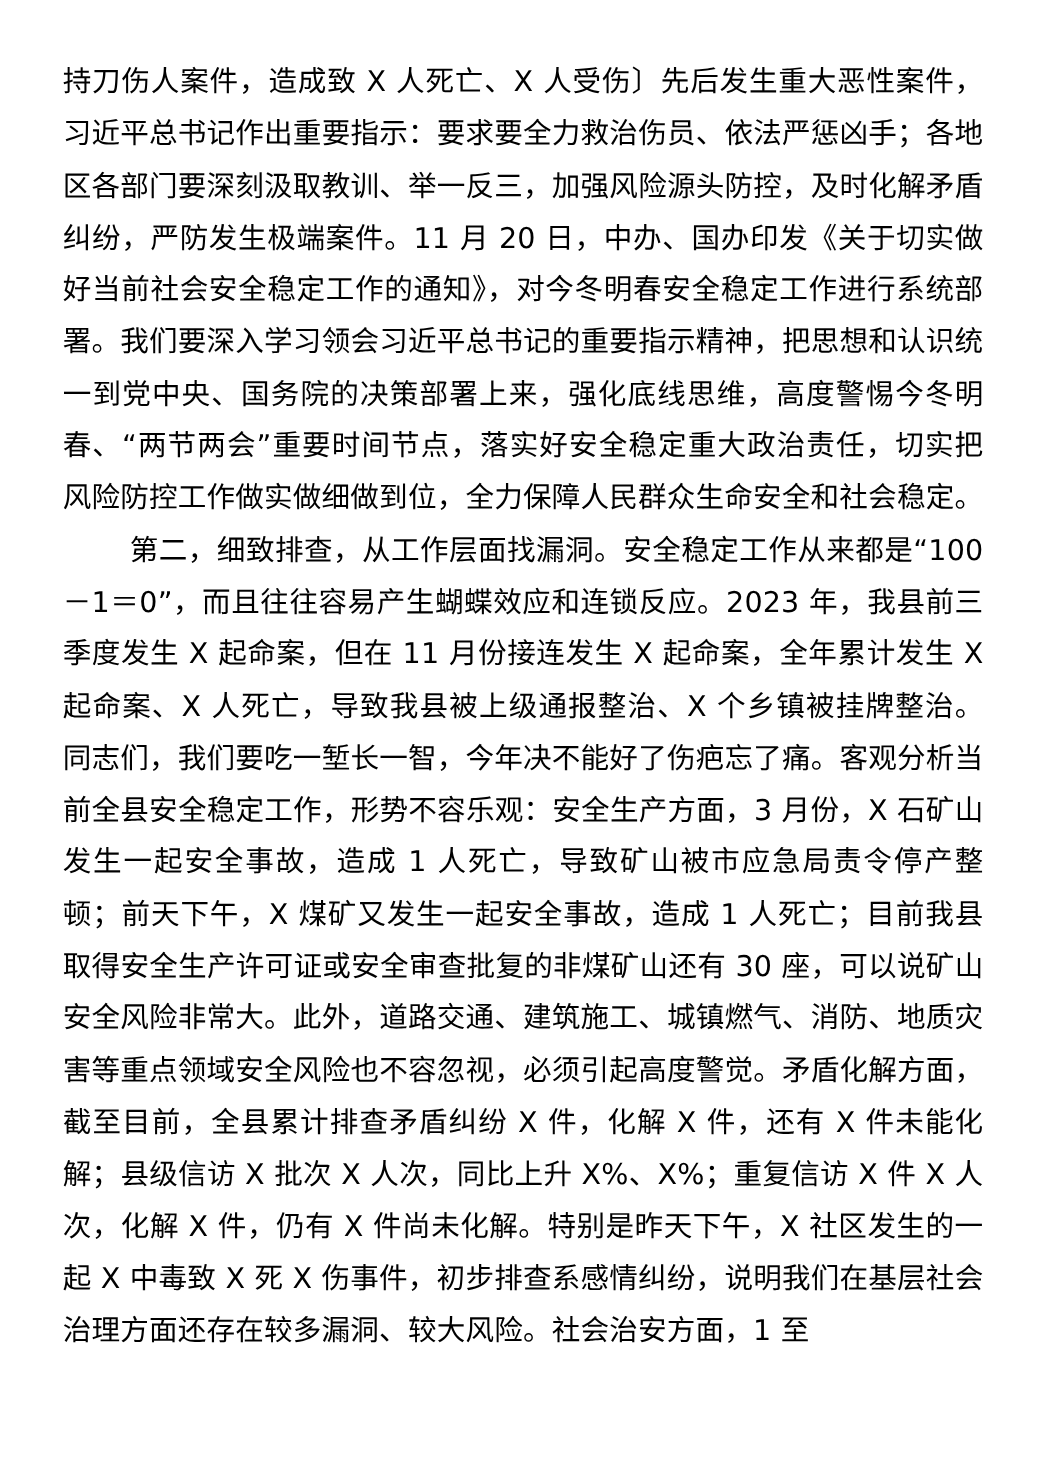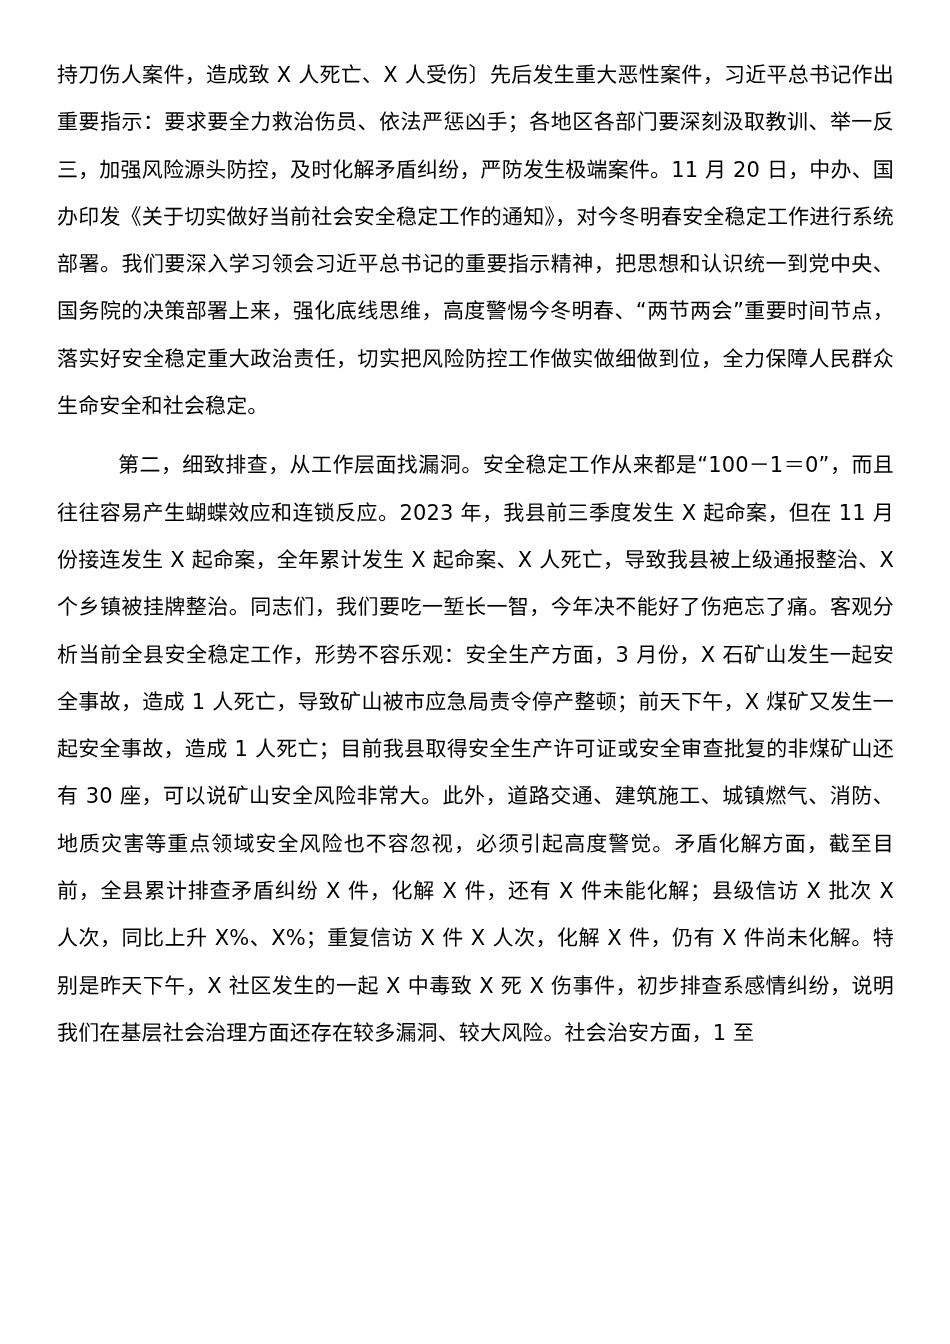--- a/index.html
+++ b/index.html
@@ -18,33 +18,33 @@
   }
   .doc-body {
     position: absolute;
     left: 57px;
     top: 52px;
     width: 837px;
   }
   .para {
     margin: 0;
     font-family: "DejaVu Sans", "Liberation Sans", sans-serif;
-    font-size: 21px;
+    font-size: 26px;
     line-height: 47.3px;
     color: #000000;
     text-align: justify;
     text-justify: inter-character;
     text-align-last: left;
     letter-spacing: 0.15px;
     word-break: break-all;
     font-weight: 400;
     -webkit-font-smoothing: antialiased;
   }
   .para + .para {
-    margin-top: 12px;
+    margin-top: 0;
   }
   .para.indent {
     text-indent: 61px;
   }
 </style>
 </head>
 <body>
 
 <div class="page">
   <div class="doc-body">

